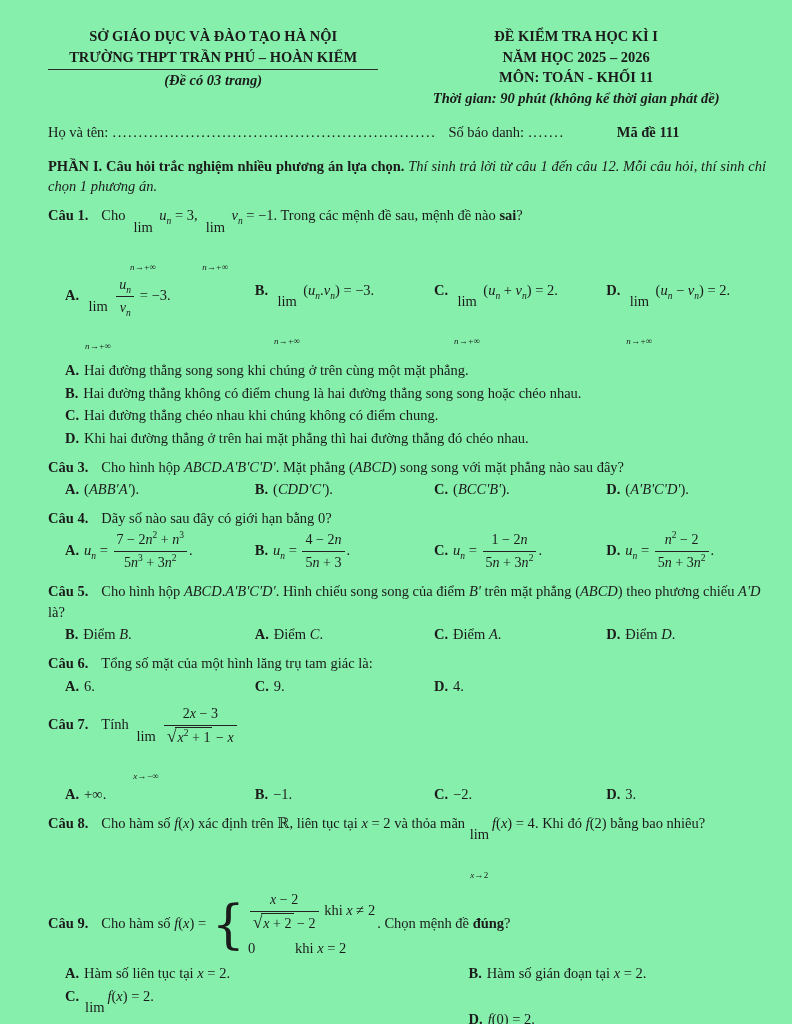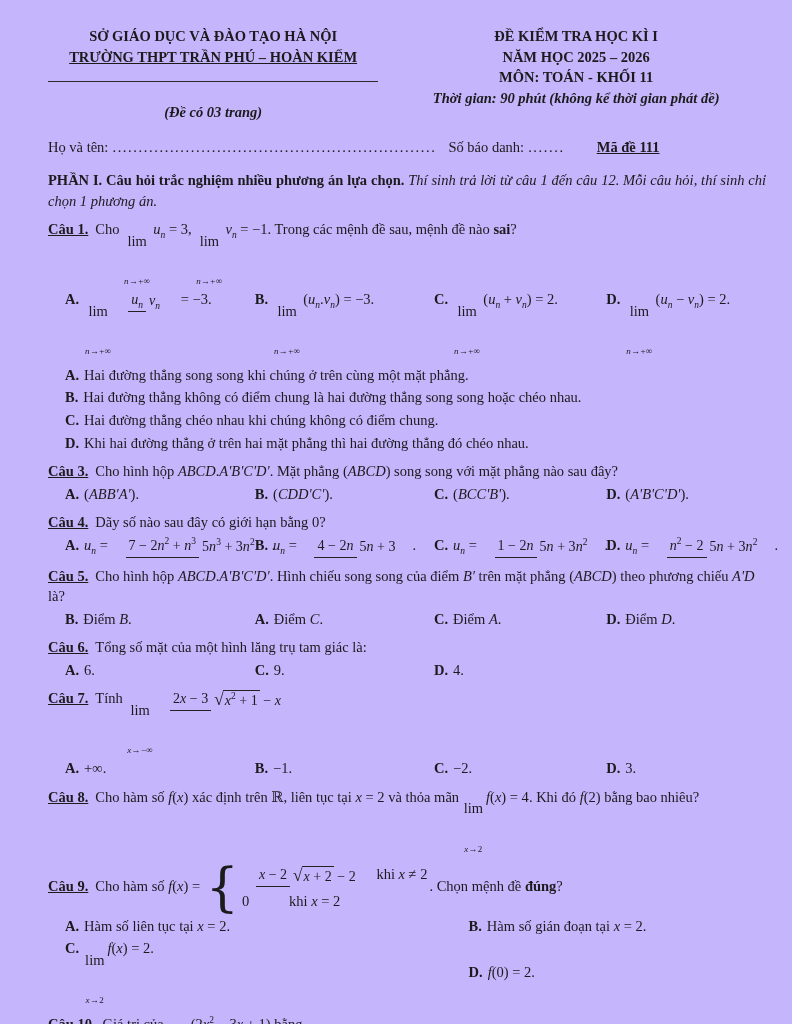--- a/index.html
+++ b/index.html
@@ -1,54 +1,54 @@
 <!DOCTYPE html>
 <html><head>
 <meta charset="utf-8">
 <style>
   * { box-sizing: border-box; }
   html, body { margin: 0; padding: 0; background: #ffffff; }
   .page {
-    width: 792px; height: 1024px; margin: 0 auto; background: #c4b5fd;
+    width: 792px; height: 1024px; margin: 0 auto; background: #86efac;
     padding: 26px 26px 8px 48px; overflow: hidden;
     font-family: "Liberation Serif", "DejaVu Serif", serif;
     font-size: 14.5px; line-height: 1.42; color: #1b1b1b;
   }
   
   .hdr { display: flex; align-items: flex-start; }
   .hdr-left { width: 46%; text-align: center; }
   .hdr-right { width: 54%; text-align: center; padding-left: 8px; }
   .hb { font-weight: bold; }
   .hbi { font-weight: bold; font-style: italic; }
-  .school { padding-bottom: 14px; border-bottom: 1.6px solid #2a2a2a; text-decoration: underline; }
-  .note { margin-top: 20px; font-family: Liberation Serif, serif; }
+  .school { padding-bottom: 2px; border-bottom: 1.6px solid #2a2a2a; }
+  .note { margin-top: 0; font-family: Liberation Serif, serif; }
   
   .inforow { display: flex; align-items: flex-start; margin-top: 14px; white-space: nowrap; }
   .dots { letter-spacing: 1.6px; overflow: hidden; }
   .dots-name { width: 322px; margin-left: 4px; }
   .dots-sbd { margin-left: 4px; }
   .sbd { margin-left: 14px; }
-  .code { font-weight: bold; margin-left: 32px; text-decoration: underline; }
+  .code { font-weight: bold; margin-left: 52px; }
   
   .part { margin: 13px 0 0 0; text-align: justify; }
   .tb { font-weight: bold; }
   .tt { font-style: normal; }
   
   .q { margin-top: 8px; }
   .qstem { margin: 0; }
-  .qlabel { font-weight: bold; margin-right: 7px; text-decoration: underline; }
+  .qlabel { font-weight: bold; margin-right: 13px; }
   .opts { display: grid; padding-left: 17px; margin-top: 2px; column-gap: 4px; row-gap: 2px; align-items: center; }
   .cols4 { grid-template-columns: 26.5% 25% 24% 24.5%; }
   .cols2 { grid-template-columns: 57% 43%; }
   .cols1 { grid-template-columns: 100%; }
   .okey { font-weight: bold; margin-right: 5px; }
   
   .math { white-space: nowrap; }
   sub, sup { font-size: 9.5px; line-height: 0; }
-  .frac { display: inline-flex; flex-direction: row; text-align: left; vertical-align: middle; margin: 0 14px; font-size: 0.97em; }
+  .frac { display: inline-flex; flex-direction: column; text-align: center; vertical-align: middle; margin: 0 2px; font-size: 0.97em; }
   .frac .num { display: block; padding: 0 3px 1px; border-bottom: 1.3px solid #222; }
   .frac .den { display: block; padding: 1px 3px 0; }
   .lim { display: inline-flex; flex-direction: column; align-items: center; vertical-align: -0.8em; margin: 0 3px 0 1px; gap: 28px; }
   .lim .limw { line-height: 1.05; }
   .lim .lims { font-size: 9px; line-height: 1.1; letter-spacing: 0.3px; }
   .sqrt { display: inline-flex; align-items: baseline; }
   .rad { font-size: 1.22em; line-height: 0.8; margin-right: -1px; }
   .sqb { border-top: 1.3px solid #222; padding: 0 2px; }
   .cases { display: inline-flex; align-items: center; vertical-align: middle; margin: 0 2px; }
   .brace { font-size: 52px; font-weight: 400; line-height: 0.8; margin-right: 3px; font-family: "DejaVu Serif", serif; }

